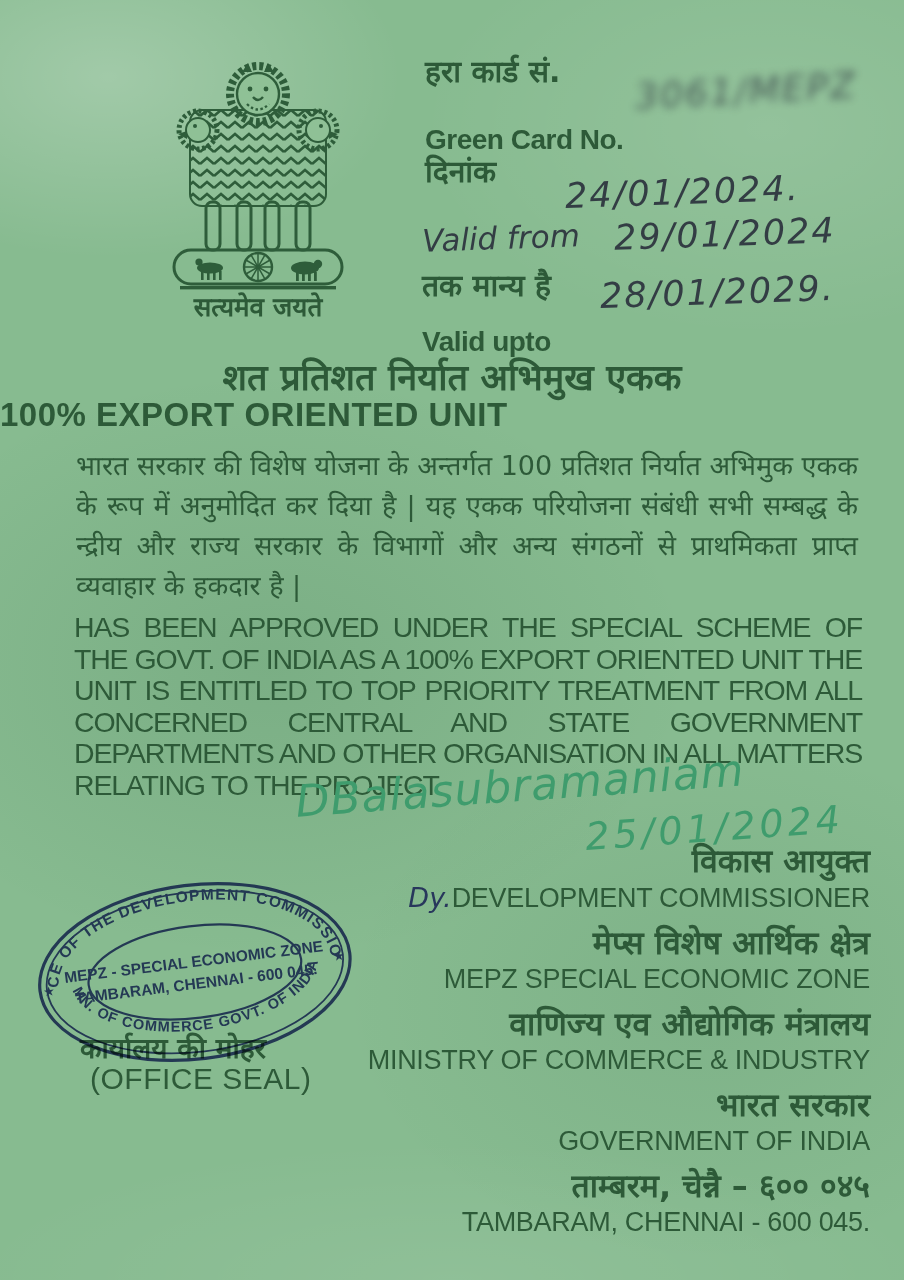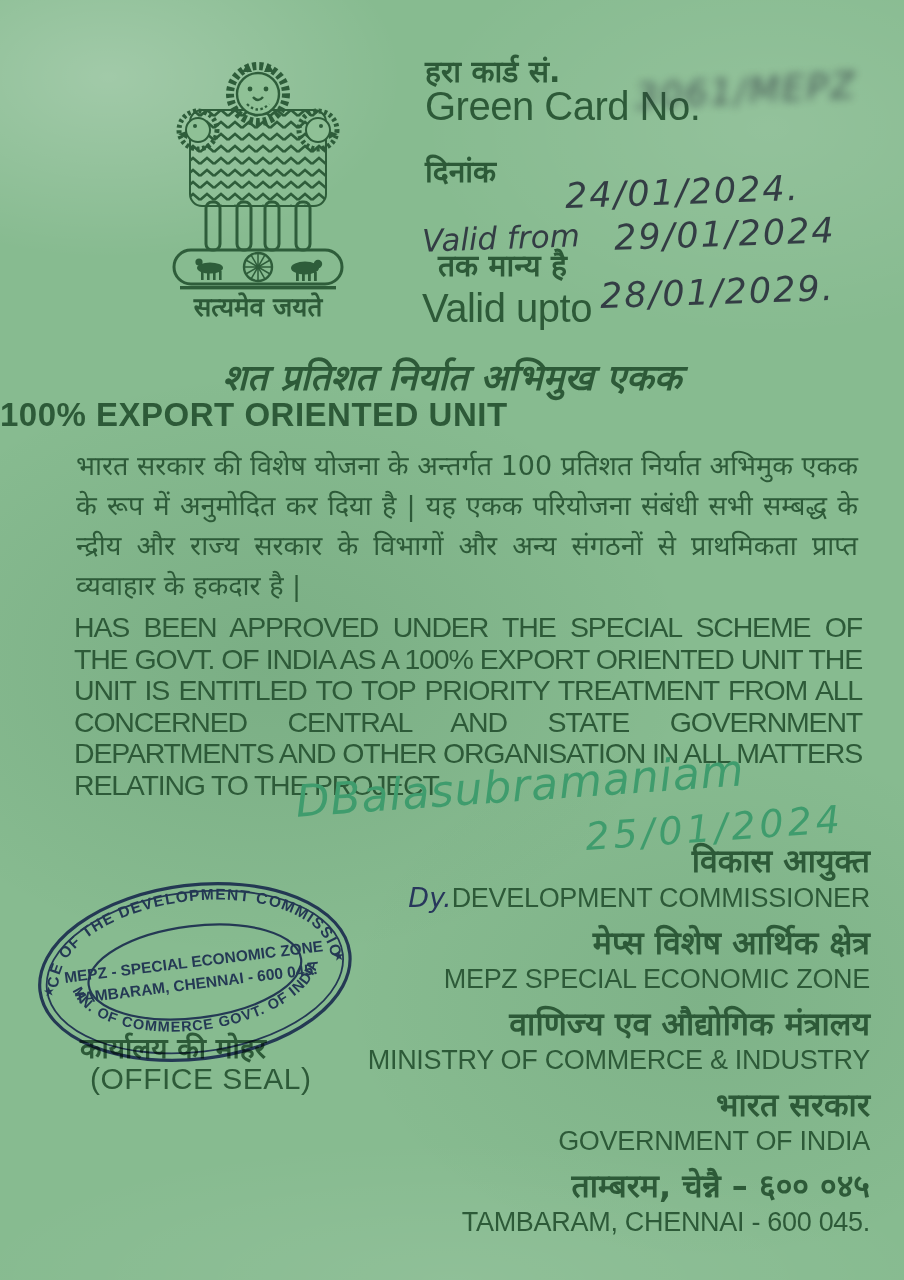--- a/index.html
+++ b/index.html
@@ -16,21 +16,21 @@
     color:#2d5a38;
   }
   .abs{position:absolute;}
   .b{font-weight:bold;}
   .dev{font-family:"DejaVu Sans",sans-serif;}
   .hand{font-family:"DejaVu Sans",sans-serif;font-style:italic;color:#333d44;}
   .hand-green{font-family:"DejaVu Sans",sans-serif;font-style:italic;color:#3f9c6d;}
   .blurred{filter:blur(4px);opacity:.75;}
   
   .lbl-hi{font-size:30px;font-weight:bold;}
-  .lbl-en{font-size:40px;font-weight:normal;letter-spacing:-0.5px;}
+  .lbl-en{font-size:28px;font-weight:bold;letter-spacing:-0.5px;margin-top:40px;}
   .hand-date{font-size:35px;letter-spacing:2px;transform:rotate(-2deg);}
   
   .title-hi{width:904px;text-align:center;font-size:36px;font-weight:bold;}
   .title-en{width:852px;text-align:left;font-size:33px;font-weight:bold;letter-spacing:.5px;}
   
   .para-hi{width:782px;font-size:27px;line-height:40px;text-align:justify;font-weight:500;}
   .para-en{width:788px;font-size:28.5px;line-height:31.5px;text-align:justify;letter-spacing:-1.2px;}
   
   .rcol{right:34px;top:845px;text-align:right;line-height:1;}
   .rcol .hi{font-size:32px;font-weight:bold;}
@@ -123,25 +123,25 @@
   <div class="abs dev lbl-hi" style="left:425px;top:50px;">हरा कार्ड सं.</div>
   <div class="abs lbl-en" style="left:425px;top:84px;">Green Card No.</div>
   <div class="abs hand blurred" style="left:635px;top:70px;font-size:36px;letter-spacing:2px;transform:rotate(-3deg);">3061/MEPZ</div>
 
   <div class="abs dev lbl-hi" style="left:425px;top:150px;">दिनांक</div>
   <div class="abs hand hand-date" style="left:565px;top:172px;">24/01/2024.</div>
 
   <div class="abs hand" style="left:422px;top:220px;font-size:31px;transform:rotate(-2deg);">Valid from</div>
   <div class="abs hand hand-date" style="left:614px;top:214px;">29/01/2024</div>
 
-  <div class="abs dev lbl-hi" style="left:422px;top:244px;margin-left:16px;">तक मान्य है</div>
+  <div class="abs dev lbl-hi" style="left:422px;top:264px;">तक मान्य है</div>
   <div class="abs lbl-en" style="left:422px;top:286px;">Valid upto</div>
   <div class="abs hand hand-date" style="left:600px;top:272px;">28/01/2029.</div>
 
-  <div class="abs dev title-hi" style="left:0;top:352px;font-style:italic;">शत प्रतिशत निर्यात अभिमुख एकक</div>
+  <div class="abs dev title-hi" style="left:0;top:352px;">शत प्रतिशत निर्यात अभिमुख एकक</div>
   <div class="abs title-en" style="left:0;top:396px;">100% EXPORT ORIENTED UNIT</div>
 
   <div class="abs dev para-hi" style="left:76px;top:446px;">भारत सरकार की विशेष योजना के अन्तर्गत 100 प्रतिशत निर्यात अभिमुक एकक के रूप में अनुमोदित कर दिया है | यह एकक परियोजना संबंधी सभी सम्बद्ध के न्द्रीय और राज्य सरकार के  विभागों और अन्य संगठनों से प्राथमिकता प्राप्त व्यवाहार के हकदार है |</div>
   <div class="abs para-en" style="left:74px;top:612px;">HAS BEEN APPROVED UNDER THE SPECIAL SCHEME OF THE GOVT. OF INDIA AS A 100% EXPORT ORIENTED UNIT THE UNIT IS ENTITLED TO TOP PRIORITY TREATMENT FROM ALL CONCERNED CENTRAL AND STATE GOVERNMENT DEPARTMENTS AND OTHER ORGANISATION IN ALL MATTERS RELATING TO THE PROJECT.</div>
 
   <div class="abs hand-green sig-name" style="left:295px;top:760px;">DBalasubramaniam</div>
   <div class="abs hand-green sig-date" style="left:585px;top:806px;">25/01/2024</div>
 
   <div class="abs rcol">
     <div class="dev hi">विकास आयुक्त</div>

